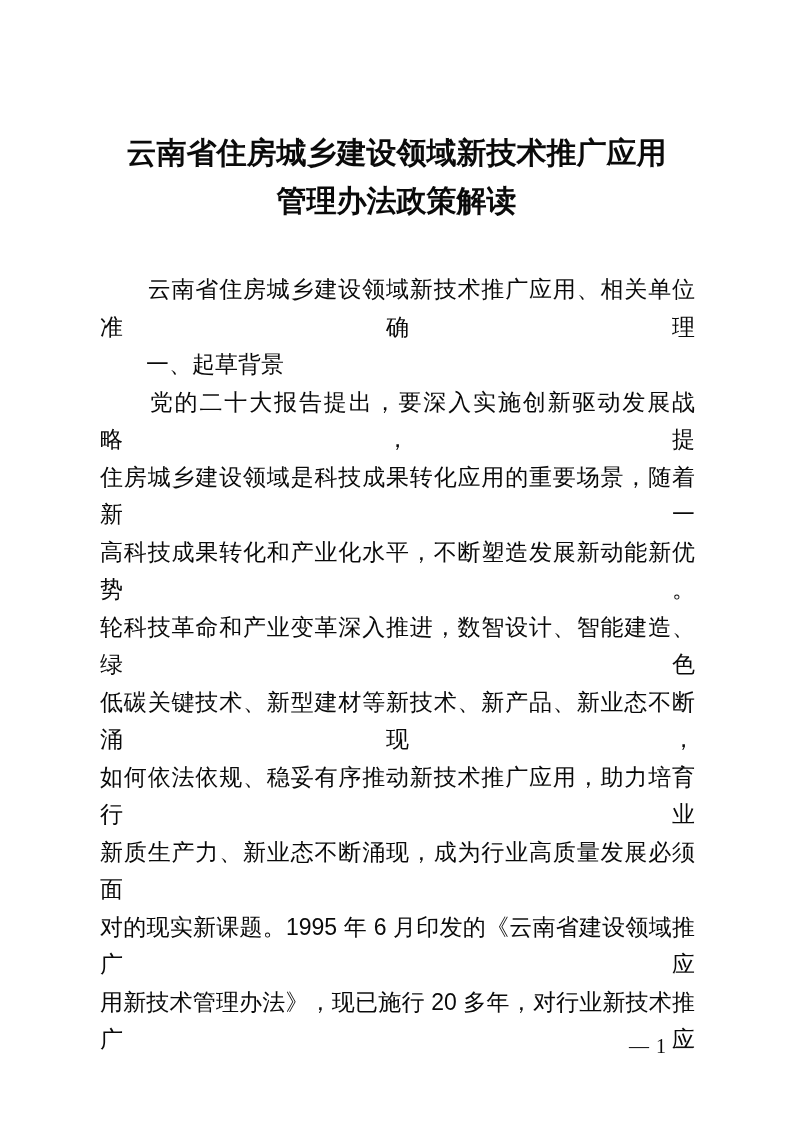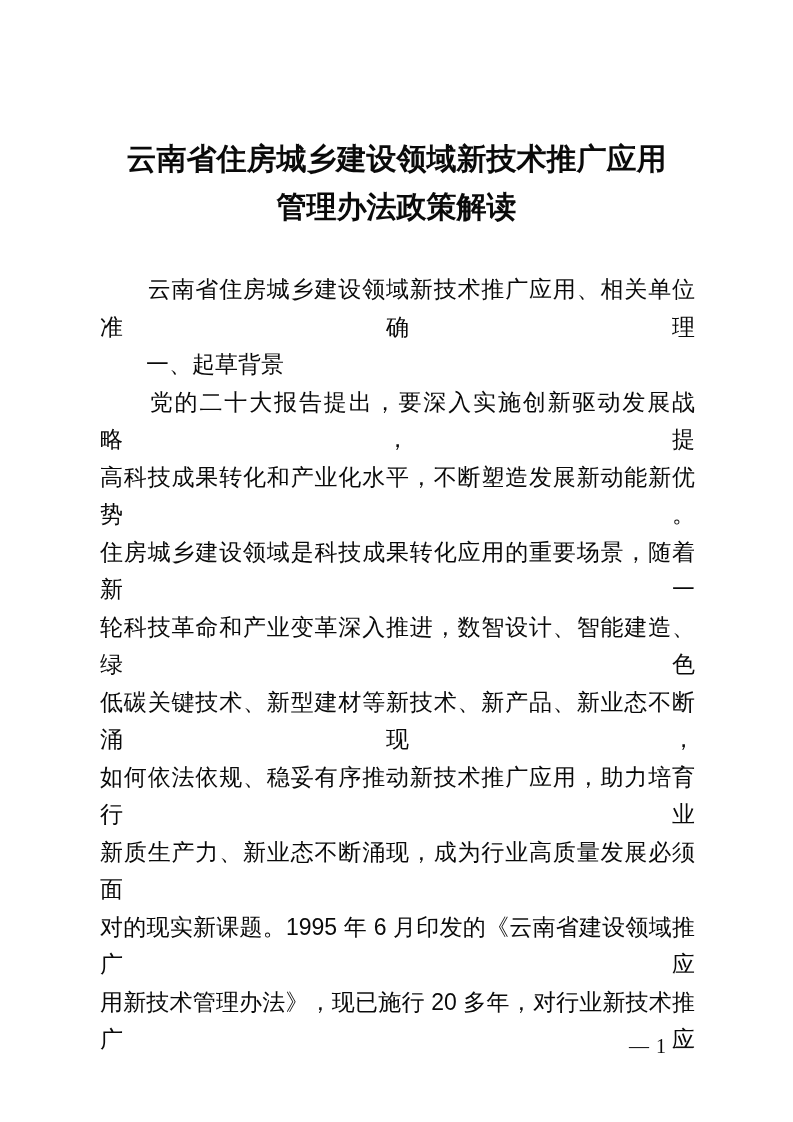--- a/index.html
+++ b/index.html
@@ -11,21 +11,21 @@
     position: relative;
     width: 793px;
     height: 1122px;
     background: #ffffff;
     color: #0a0a0a;
     font-family: "Liberation Sans", "DejaVu Sans", sans-serif;
     overflow: hidden;
   }
   .doc-title {
     position: absolute;
-    top: 135px;
+    top: 129px;
     left: 0;
     right: 0;
     margin: 0;
     text-align: center;
     font-size: 30px;
     font-weight: bold;
     line-height: 48px;
     letter-spacing: 0;
   }
   .doc-title .title-line {
@@ -62,22 +62,22 @@
 <div class="page">
   <h1 class="doc-title">
     <span class="title-line">云南省住房城乡建设领域新技术推广应用</span>
     <span class="title-line">管理办法政策解读</span>
   </h1>
 
   <div class="doc-body">
       <div class="line full">　　云南省住房城乡建设领域新技术推广应用、相关单位准确理</div>
       <div class="line">　　一、起草背景</div>
       <div class="line full">　　党的二十大报告提出，要深入实施创新驱动发展战略，提</div>
+      <div class="line full">住房城乡建设领域是科技成果转化应用的重要场景，随着新一</div>
       <div class="line full">高科技成果转化和产业化水平，不断塑造发展新动能新优势。</div>
-      <div class="line full">住房城乡建设领域是科技成果转化应用的重要场景，随着新一</div>
       <div class="line full">轮科技革命和产业变革深入推进，数智设计、智能建造、绿色</div>
       <div class="line full">低碳关键技术、新型建材等新技术、新产品、新业态不断涌现，</div>
       <div class="line full">如何依法依规、稳妥有序推动新技术推广应用，助力培育行业</div>
       <div class="line full">新质生产力、新业态不断涌现，成为行业高质量发展必须面</div>
       <div class="line full">对的现实新课题。1995 年 6 月印发的《云南省建设领域推广应</div>
       <div class="line full">用新技术管理办法》，现已施行 20 多年，对行业新技术推广应</div>
     </div>
 
   <div class="page-number">— 1 —</div>
 </div>

